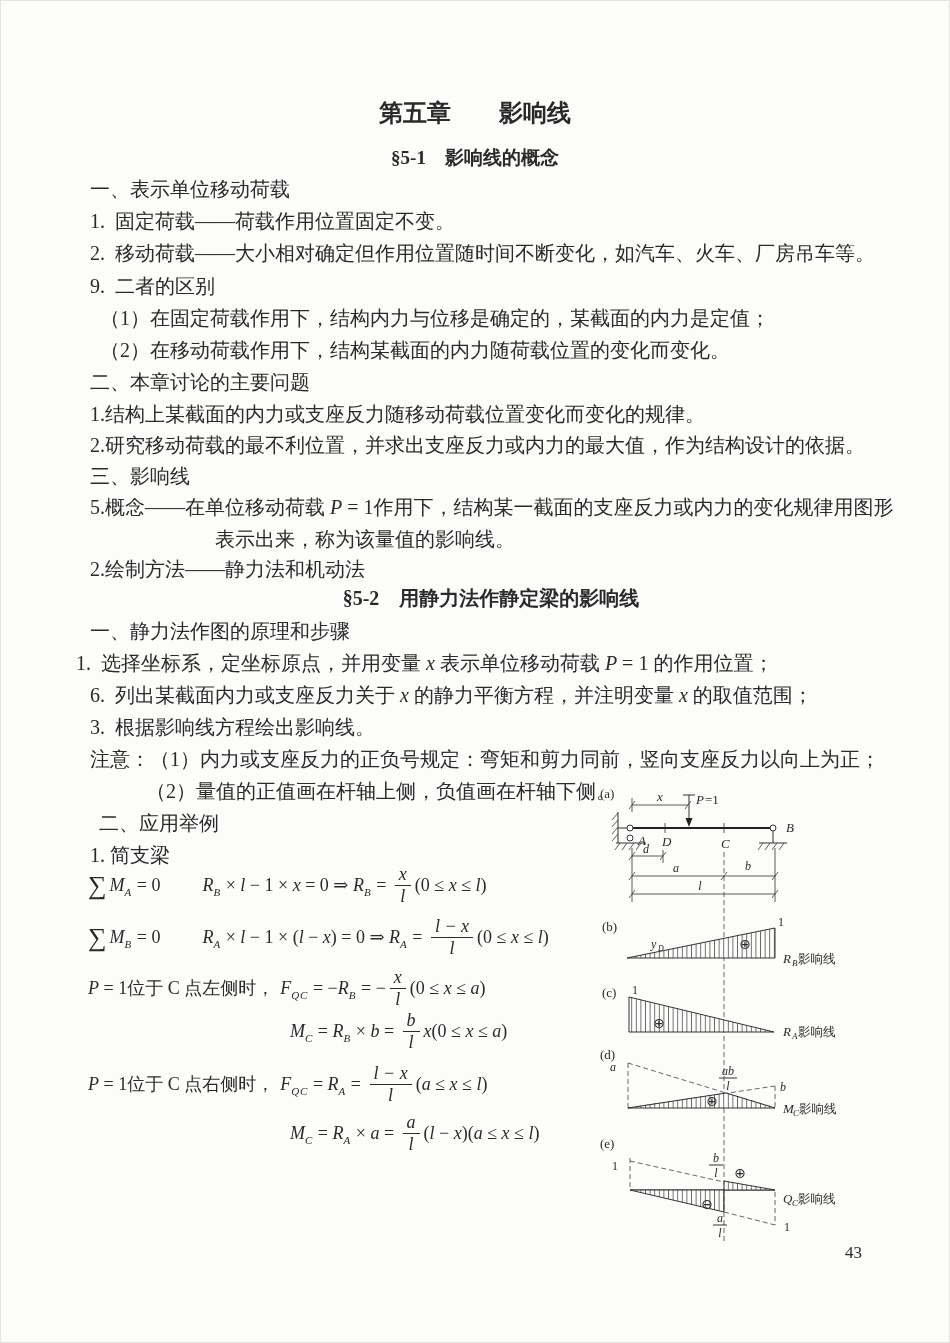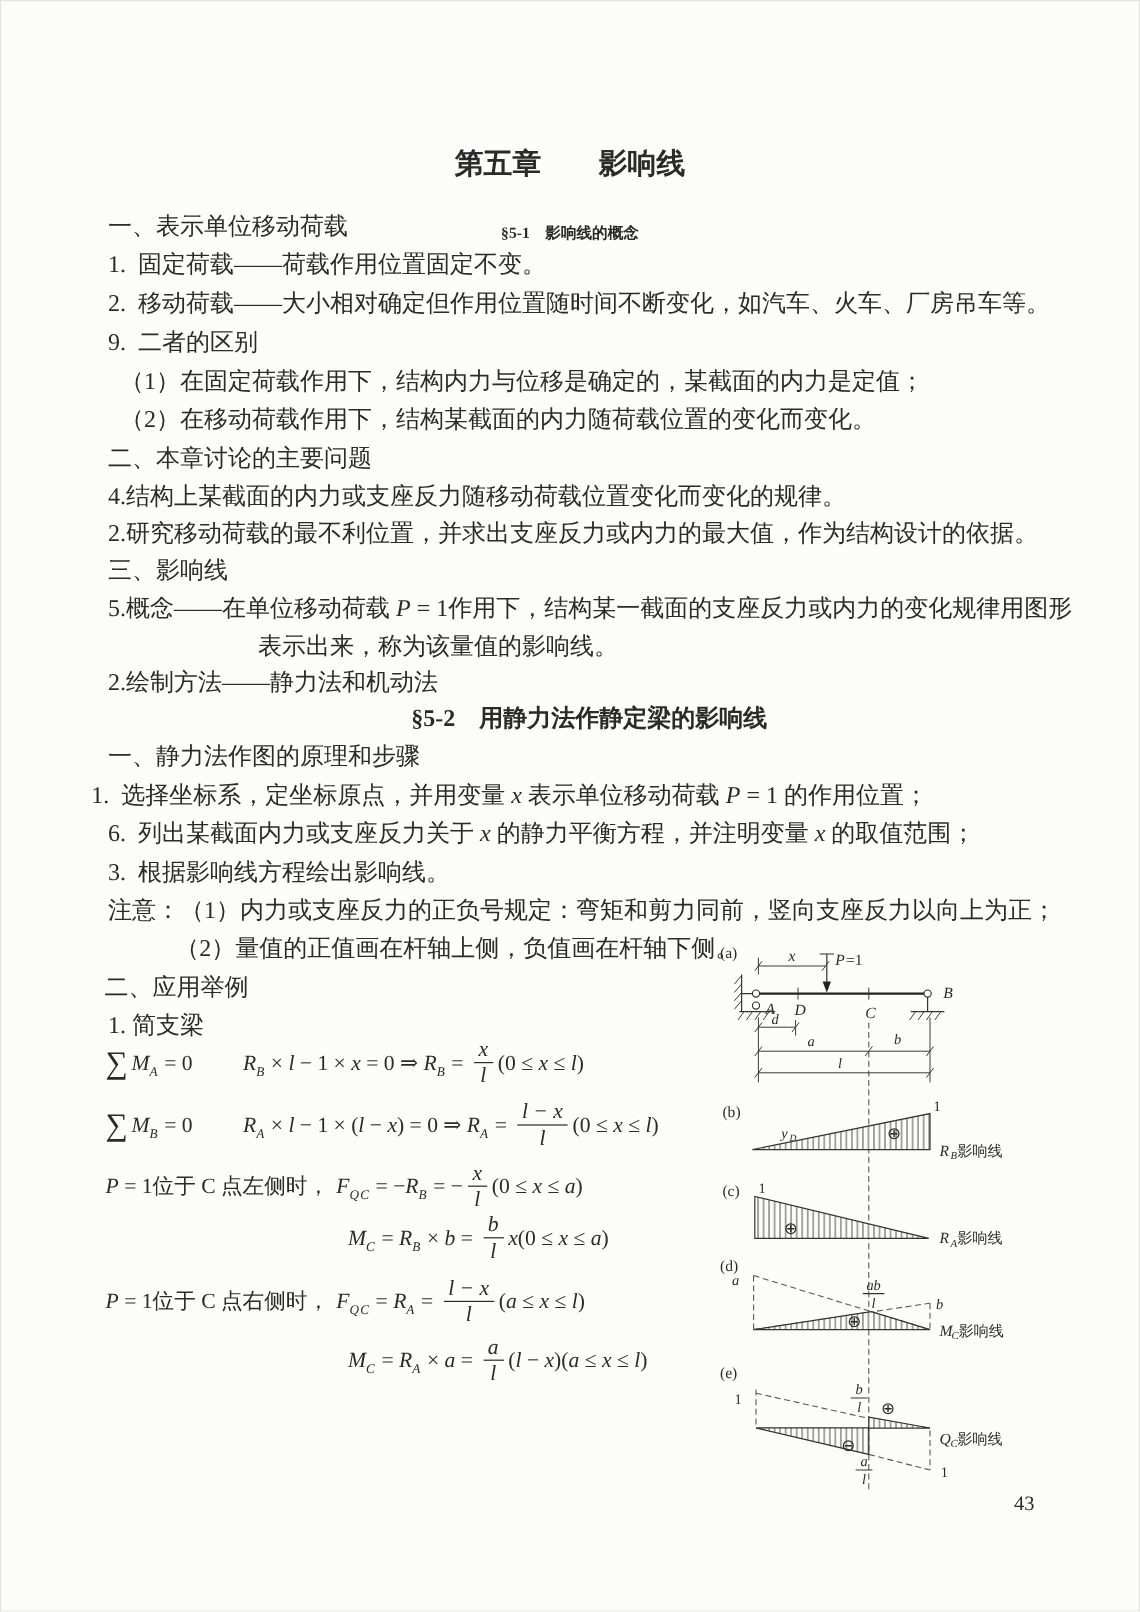--- a/index.html
+++ b/index.html
@@ -1,21 +1,21 @@
 <!DOCTYPE html>
 <html><head>
 <meta charset="utf-8">
 <style>
   html,body{margin:0;padding:0;}
   body{width:950px;height:1343px;position:relative;background:#fcfcfb;
        font-family:"Liberation Serif","DejaVu Serif",serif;color:#2a2a2a;overflow:hidden;}
   .page-frame{position:absolute;left:0;top:0;width:948px;height:1341px;border:1px solid #e4e4e2;pointer-events:none;}
   .h{position:absolute;left:0;width:100%;text-align:center;font-weight:bold;white-space:pre;}
-  #title{top:97px;font-size:24px;margin-top:23px;}
-  #s1head{top:145px;font-size:13px;margin-top:40px;}
+  #title{top:97px;font-size:24px;}
+  #s1head{top:145px;font-size:19px;}
   #s2head{top:585px;font-size:20px;padding-left:16px;}
   .ln{position:absolute;font-size:20px;white-space:pre;line-height:24px;}
   .fl{position:absolute;font-size:18px;white-space:pre;line-height:42px;height:42px;}
   .mi{font-style:italic;}
   .msub{font-style:italic;font-size:11px;vertical-align:-5px;letter-spacing:1px;}
   .msum{font-size:26px;vertical-align:-3px;padding-right:3px;}
   .frac{display:inline-block;vertical-align:middle;text-align:center;font-style:italic;
         margin:0 4px 4px 4px;line-height:1.15;}
   .frac .num{display:block;border-bottom:1.2px solid #2a2a2a;padding:0 4px;}
   .frac .den{display:block;padding:0 4px;}
@@ -40,33 +40,33 @@
 <div class="h" id="s1head">§5-1　影响线的概念</div>
 <div class="h" id="s2head">§5-2　用静力法作静定梁的影响线</div>
 
 <div class="ln" style="top:177px;left:90px"><span class="mt">一、表示单位移动荷载</span></div>
 <div class="ln" style="top:209px;left:90px"><span class="mt">1.  固定荷载——荷载作用位置固定不变。</span></div>
 <div class="ln" style="top:241px;left:90px"><span class="mt">2.  移动荷载——大小相对确定但作用位置随时间不断变化，如汽车、火车、厂房吊车等。</span></div>
 <div class="ln" style="top:274px;left:90px"><span class="mt">9.  二者的区别</span></div>
 <div class="ln" style="top:306px;left:100px"><span class="mt">（1）在固定荷载作用下，结构内力与位移是确定的，某截面的内力是定值；</span></div>
 <div class="ln" style="top:338px;left:100px"><span class="mt">（2）在移动荷载作用下，结构某截面的内力随荷载位置的变化而变化。</span></div>
 <div class="ln" style="top:370px;left:90px"><span class="mt">二、本章讨论的主要问题</span></div>
-<div class="ln" style="top:402px;left:90px"><span class="mt">4.结构上某截面的内力或支座反力随移动荷载位置变化而变化的规律。</span></div>
+<div class="ln" style="top:402px;left:90px"><span class="mt">1.结构上某截面的内力或支座反力随移动荷载位置变化而变化的规律。</span></div>
 <div class="ln" style="top:433px;left:90px"><span class="mt">2.研究移动荷载的最不利位置，并求出支座反力或内力的最大值，作为结构设计的依据。</span></div>
 <div class="ln" style="top:464px;left:90px"><span class="mt">三、影响线</span></div>
 <div class="ln" style="top:495px;left:90px"><span class="mt">5.概念——在单位移动荷载 </span><span class="mi">P</span><span class="mt"> = 1作用下，结构某一截面的支座反力或内力的变化规律用图形</span></div>
 <div class="ln" style="top:527px;left:215px"><span class="mt">表示出来，称为该量值的影响线。</span></div>
 <div class="ln" style="top:557px;left:90px"><span class="mt">2.绘制方法——静力法和机动法</span></div>
 <div class="ln" style="top:619px;left:90px"><span class="mt">一、静力法作图的原理和步骤</span></div>
 <div class="ln" style="top:651px;left:76px"><span class="mt">1.  选择坐标系，定坐标原点，并用变量 </span><span class="mi">x</span><span class="mt"> 表示单位移动荷载 </span><span class="mi">P</span><span class="mt"> = 1 的作用位置；</span></div>
 <div class="ln" style="top:683px;left:90px"><span class="mt">6.  列出某截面内力或支座反力关于 </span><span class="mi">x</span><span class="mt"> 的静力平衡方程，并注明变量 </span><span class="mi">x</span><span class="mt"> 的取值范围；</span></div>
 <div class="ln" style="top:715px;left:90px"><span class="mt">3.  根据影响线方程绘出影响线。</span></div>
 <div class="ln" style="top:747px;left:90px"><span class="mt">注意：（1）内力或支座反力的正负号规定：弯矩和剪力同前，竖向支座反力以向上为正；</span></div>
 <div class="ln" style="top:779px;left:146px"><span class="mt">（2）量值的正值画在杆轴上侧，负值画在杆轴下侧。</span></div>
-<div class="ln" style="top:811px;left:87px"><span class="mt">二、应用举例</span></div>
+<div class="ln" style="top:811px;left:99px"><span class="mt">二、应用举例</span></div>
 <div class="ln" style="top:843px;left:90px"><span class="mt">1. 简支梁</span></div>
 
 <div class="fl" style="top:864px;left:88px"><span class="msum">∑</span><span class="mi">M</span><span class="msub">A</span><span class="mt"> = 0</span><span class="sp" style="width: 42px;"></span><span class="mi">R</span><span class="msub">B</span><span class="mt"> × </span><span class="mi">l</span><span class="mt"> − 1 × </span><span class="mi">x</span><span class="mt"> = 0 ⇒ </span><span class="mi">R</span><span class="msub">B</span><span class="mt"> = </span><span class="frac"><span class="num">x</span><span class="den">l</span></span><span class="mt">(0 ≤ </span><span class="mi">x</span><span class="mt"> ≤ </span><span class="mi">l</span><span class="mt">)</span></div>
 <div class="fl" style="top:916px;left:88px"><span class="msum">∑</span><span class="mi">M</span><span class="msub">B</span><span class="mt"> = 0</span><span class="sp" style="width: 42px;"></span><span class="mi">R</span><span class="msub">A</span><span class="mt"> × </span><span class="mi">l</span><span class="mt"> − 1 × (</span><span class="mi">l</span><span class="mt"> − </span><span class="mi">x</span><span class="mt">) = 0 ⇒ </span><span class="mi">R</span><span class="msub">A</span><span class="mt"> = </span><span class="frac"><span class="num">l − x</span><span class="den">l</span></span><span class="mt">(0 ≤ </span><span class="mi">x</span><span class="mt"> ≤ </span><span class="mi">l</span><span class="mt">)</span></div>
 <div class="fl" style="top:967px;left:88px"><span class="mi">P</span><span class="mt"> = 1位于 C 点左侧时，</span><span class="sp" style="width: 6px;"></span><span class="mi">F</span><span class="msub">QC</span><span class="mt"> = −</span><span class="mi">R</span><span class="msub">B</span><span class="mt"> = −</span><span class="frac"><span class="num">x</span><span class="den">l</span></span><span class="mt">(0 ≤ </span><span class="mi">x</span><span class="mt"> ≤ </span><span class="mi">a</span><span class="mt">)</span></div>
 <div class="fl" style="top:1010px;left:290px"><span class="mi">M</span><span class="msub">C</span><span class="mt"> = </span><span class="mi">R</span><span class="msub">B</span><span class="mt"> × </span><span class="mi">b</span><span class="mt"> = </span><span class="frac"><span class="num">b</span><span class="den">l</span></span><span class="mi">x</span><span class="mt">(0 ≤ </span><span class="mi">x</span><span class="mt"> ≤ </span><span class="mi">a</span><span class="mt">)</span></div>
 <div class="fl" style="top:1063px;left:88px"><span class="mi">P</span><span class="mt"> = 1位于 C 点右侧时，</span><span class="sp" style="width: 6px;"></span><span class="mi">F</span><span class="msub">QC</span><span class="mt"> = </span><span class="mi">R</span><span class="msub">A</span><span class="mt"> = </span><span class="frac"><span class="num">l − x</span><span class="den">l</span></span><span class="mt">(</span><span class="mi">a</span><span class="mt"> ≤ </span><span class="mi">x</span><span class="mt"> ≤ </span><span class="mi">l</span><span class="mt">)</span></div>
 <div class="fl" style="top:1112px;left:290px"><span class="mi">M</span><span class="msub">C</span><span class="mt"> = </span><span class="mi">R</span><span class="msub">A</span><span class="mt"> × </span><span class="mi">a</span><span class="mt"> = </span><span class="frac"><span class="num">a</span><span class="den">l</span></span><span class="mt">(</span><span class="mi">l</span><span class="mt"> − </span><span class="mi">x</span><span class="mt">)(</span><span class="mi">a</span><span class="mt"> ≤ </span><span class="mi">x</span><span class="mt"> ≤ </span><span class="mi">l</span><span class="mt">)</span></div>
 
 <svg style="position:absolute;left:588px;top:782px" width="352" height="481" viewBox="0 0 352 481">

